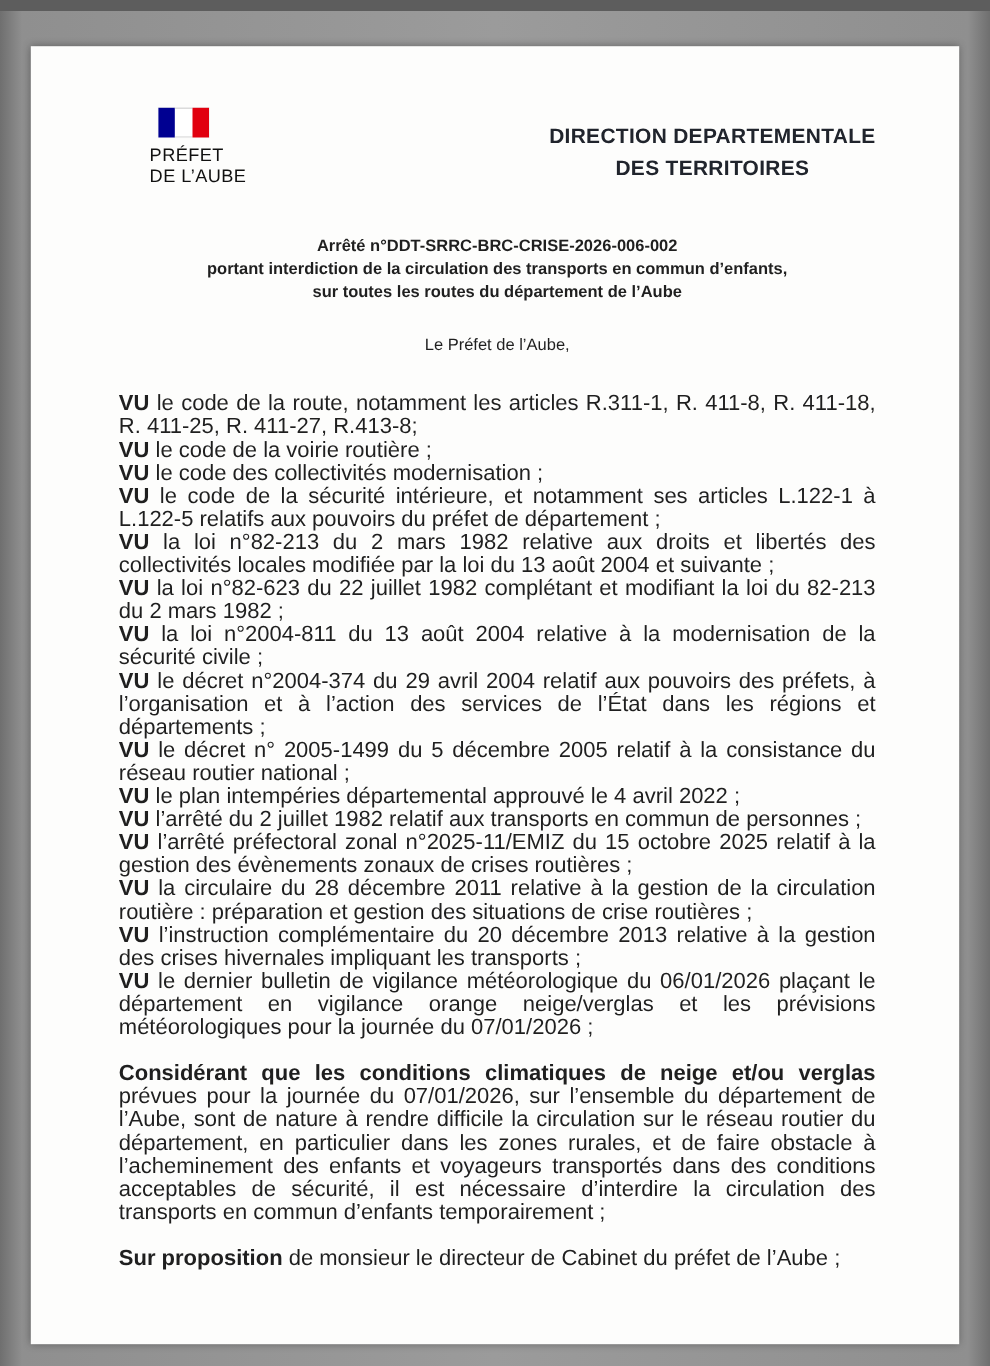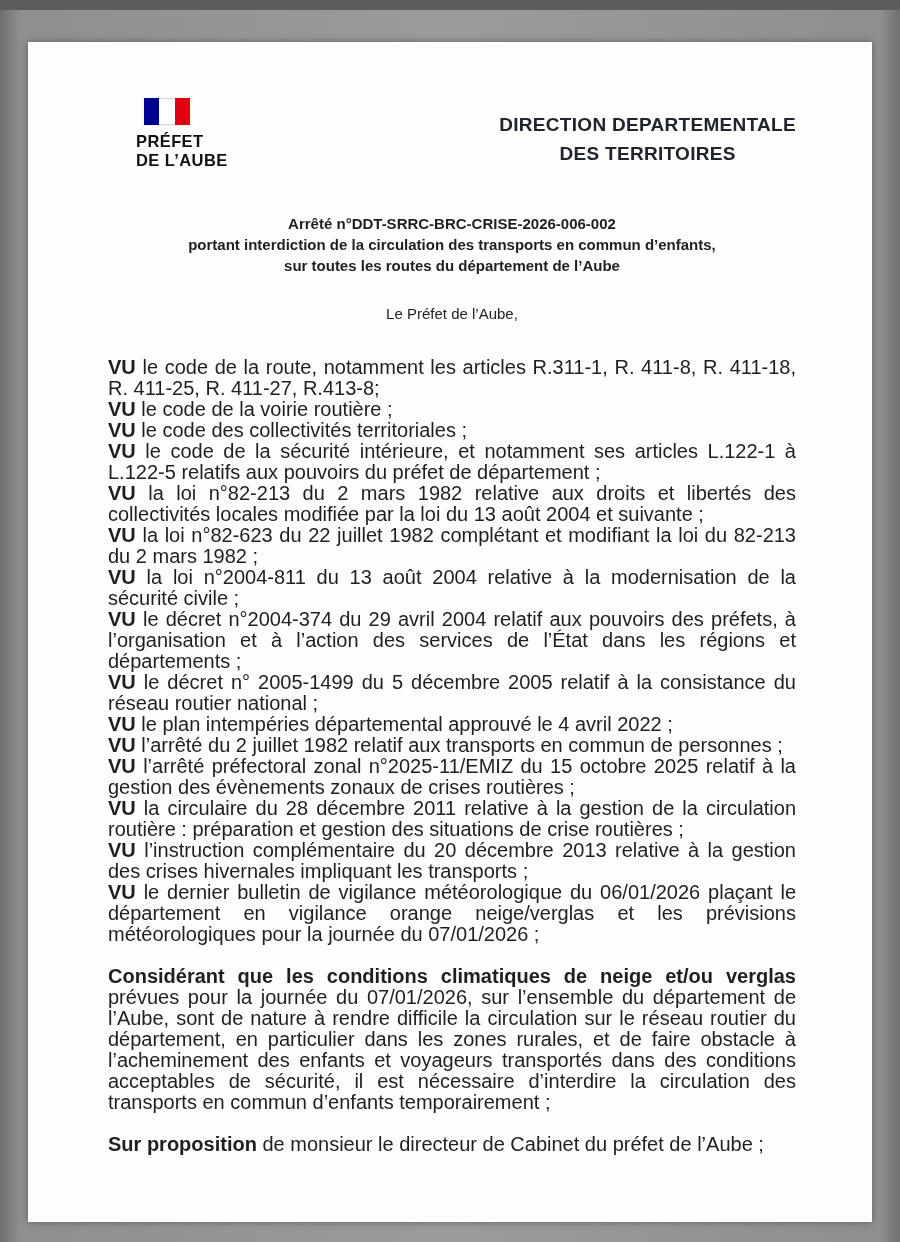--- a/index.html
+++ b/index.html
@@ -29,21 +29,21 @@
   .logo-block { width: 190px; }
   .flag {
     width: 46px; height: 27px;
     display: flex; margin: 0 0 7px 8px;
     box-shadow: 0 0 0 0.5px rgba(0,0,0,0.08);
   }
   .flag .stripe { flex: 1; }
   .stripe.blue  { background: var(--flag-blue, #000091); }
   .stripe.white { background: var(--flag-white, #ffffff); border-top: 1px solid #d8d8d8; border-bottom: 1px solid #d8d8d8; box-sizing: border-box; }
   .stripe.red   { background: var(--flag-red, #e1000f); }
-  .institution { font-weight: bold; font-size: 16.5px; line-height: 1.18; letter-spacing: 0.4px; color: #111; }
+  .institution { font-weight: normal; font-size: 16.5px; line-height: 1.18; letter-spacing: 0.4px; color: #111; }
   .motto { margin-top: 9px; font-family: "Liberation Serif", serif; font-style: italic; font-size: 11.5px; line-height: 1.32; color: #222; }
   .direction-block {
     margin-top: 12px;
     text-align: center;
     font-weight: bold;
     font-size: 19px;
     line-height: 1.55;
     letter-spacing: 0.3px;
     color: #20242c;
   }
@@ -94,21 +94,21 @@
 
   <div class="salutation">
     <div>Le Préfet de l’Aube,</div>
   </div>
 
   <div class="doc-body">
   <p><span class="lead">VU</span><span> le code de la route, notamment les articles R.311-1, R. 411-8, R. 411-18, R. 411-25, R. 411-27, R.413-8;</span></p>
 
   <p><span class="lead">VU</span><span> le code de la voirie routière ;</span></p>
 
-  <p><span class="lead">VU</span><span> le code des collectivités territoriales ;</span></p>
+  <p><span class="lead">VU</span><span> le code des collectivités modernisation ;</span></p>
 
   <p><span class="lead">VU</span><span> le code de la sécurité intérieure, et notamment ses articles L.122-1 à L.122-5 relatifs aux pouvoirs du préfet de département ;</span></p>
 
   <p><span class="lead">VU</span><span> la loi n°82-213 du 2 mars 1982 relative aux droits et libertés des collectivités locales modifiée par la loi du 13 août 2004 et suivante ;</span></p>
 
   <p><span class="lead">VU</span><span> la loi n°82-623 du 22 juillet 1982 complétant et modifiant la loi du 82-213 du 2 mars 1982 ;</span></p>
 
   <p><span class="lead">VU</span><span> la loi n°2004-811 du 13 août 2004 relative à la modernisation de la sécurité civile ;</span></p>
 
   <p><span class="lead">VU</span><span> le décret n°2004-374 du 29 avril 2004 relatif aux pouvoirs des préfets, à l’organisation et à l’action des services de l’État dans les régions et départements ;</span></p>

